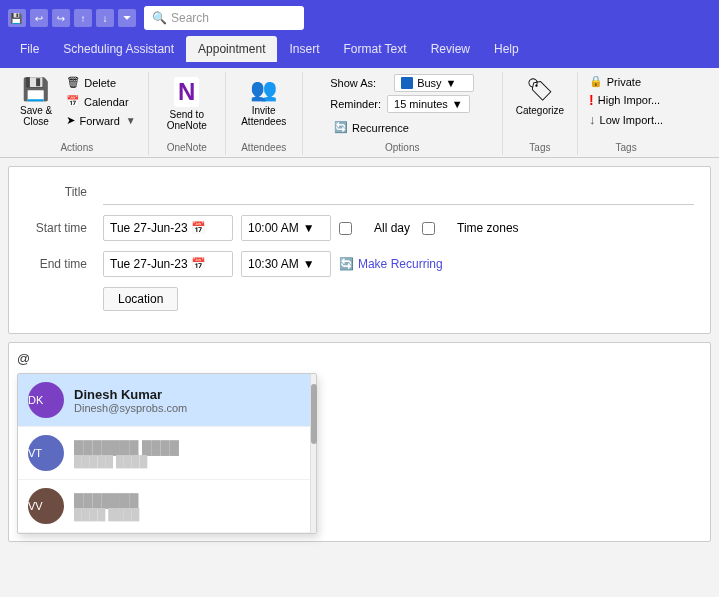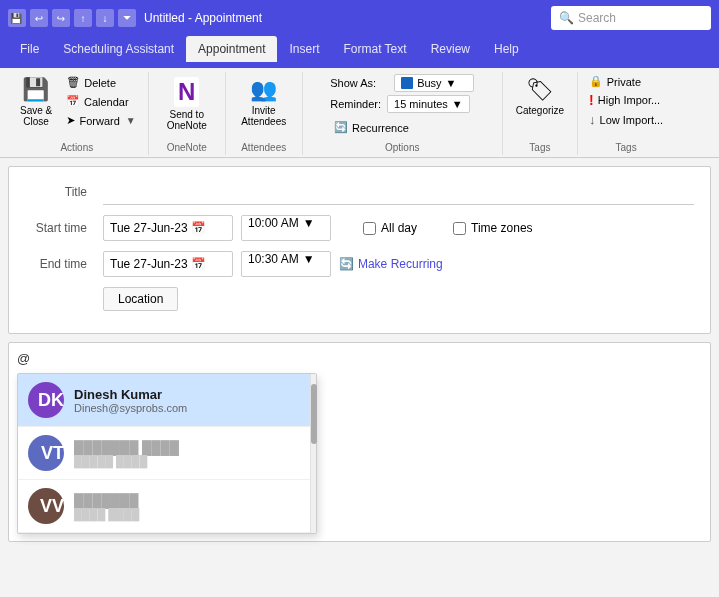--- a/index.html
+++ b/index.html
@@ -142,30 +142,31 @@
       border-radius: 2px;
       background: white;
       height: 26px;
       padding: 0 6px;
       gap: 4px;
       font-size: 12px;
       min-width: 130px;
     }
     .time-field {
       display: flex;
+      align-items: center;
       border: 1px solid #ccc;
       border-radius: 2px;
       background: white;
       height: 26px;
       padding: 0 6px;
       gap: 4px;
       font-size: 12px;
       min-width: 90px;
     }
-    .checkbox-group { display: flex; align-items: flex-end; gap: 5px; font-size: 12px; margin-left: 24px; }
+    .checkbox-group { display: flex; align-items: flex-end; gap: 22px; font-size: 12px; }
     .appt-options { display: flex; align-items: center; gap: 12px; }
     .make-recurring { display: flex; align-items: center; gap: 4px; font-size: 12px; color: #4b4ade; cursor: pointer; }
     .location-btn {
       border: 1px solid #ccc;
       background: #f8f8f8;
       padding: 4px 14px;
       border-radius: 2px;
       font-size: 12px;
       cursor: pointer;
     }
@@ -200,23 +201,23 @@
       border-bottom: 1px solid #f0f0f0;
     }
     .autocomplete-item:last-child { border-bottom: none; }
     .autocomplete-item.selected { background: #cce4ff; }
     .autocomplete-avatar {
       width: 36px;
       height: 36px;
       border-radius: 50%;
       display: flex;
       align-items: center;
-      justify-content: flex-end;
-      font-size: 18px;
-      font-weight: bold;
+      justify-content: flex-start;
+      font-size: 11px;
+      font-weight: normal;
       color: white;
       flex-shrink: 0;
     }
     .autocomplete-info { flex: 1; }
     .autocomplete-name { font-size: 13px; font-weight: 600; color: #1a1a1a; }
     .autocomplete-email { font-size: 11px; color: #666; }
     .scrollbar {
       width: 6px;
       background: #f0f0f0;
       position: absolute;
@@ -253,21 +254,20 @@
 
 <div class="title-bar">
   <div class="title-bar-icons">
     <div class="title-bar-icon">💾</div>
     <div class="title-bar-icon">↩</div>
     <div class="title-bar-icon">↪</div>
     <div class="title-bar-icon">↑</div>
     <div class="title-bar-icon">↓</div>
     <div class="title-bar-icon">⏷</div>
   </div>
-  <span class="title-bar-title">Untitled - Appointment</span>
   <div class="title-bar-search">
     <span>🔍</span>
     <span style="color:#999">Search</span>
   </div>
 </div>
 
 <div class="ribbon-tabs">
   <div class="ribbon-tab">File</div>
   <div class="ribbon-tab">Scheduling Assistant</div>
   <div class="ribbon-tab active">Appointment</div>

